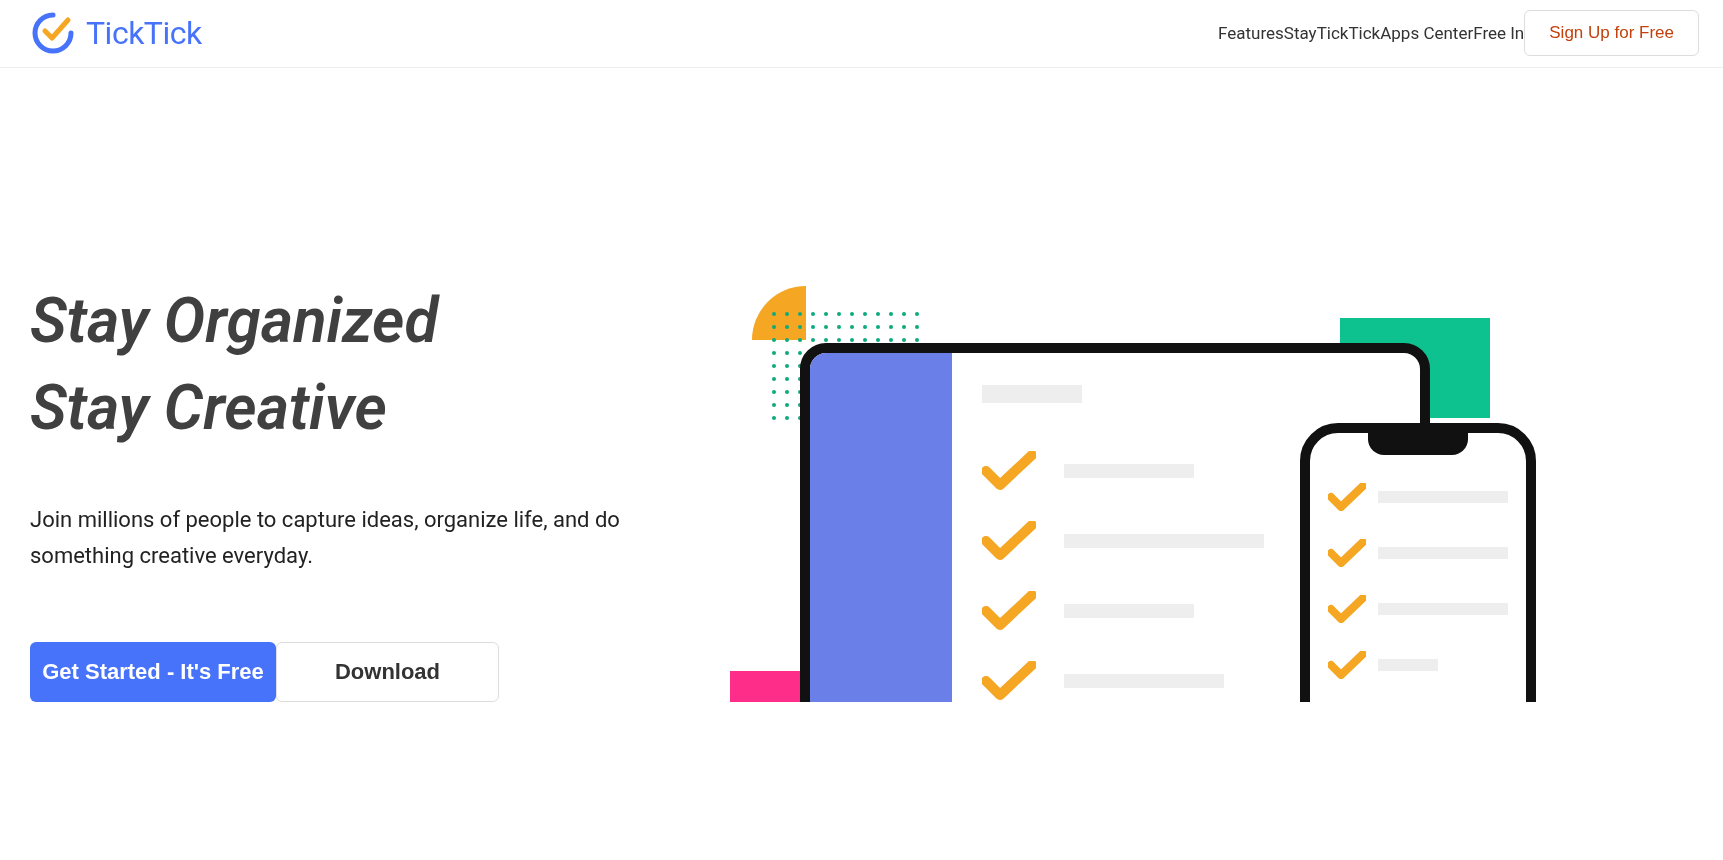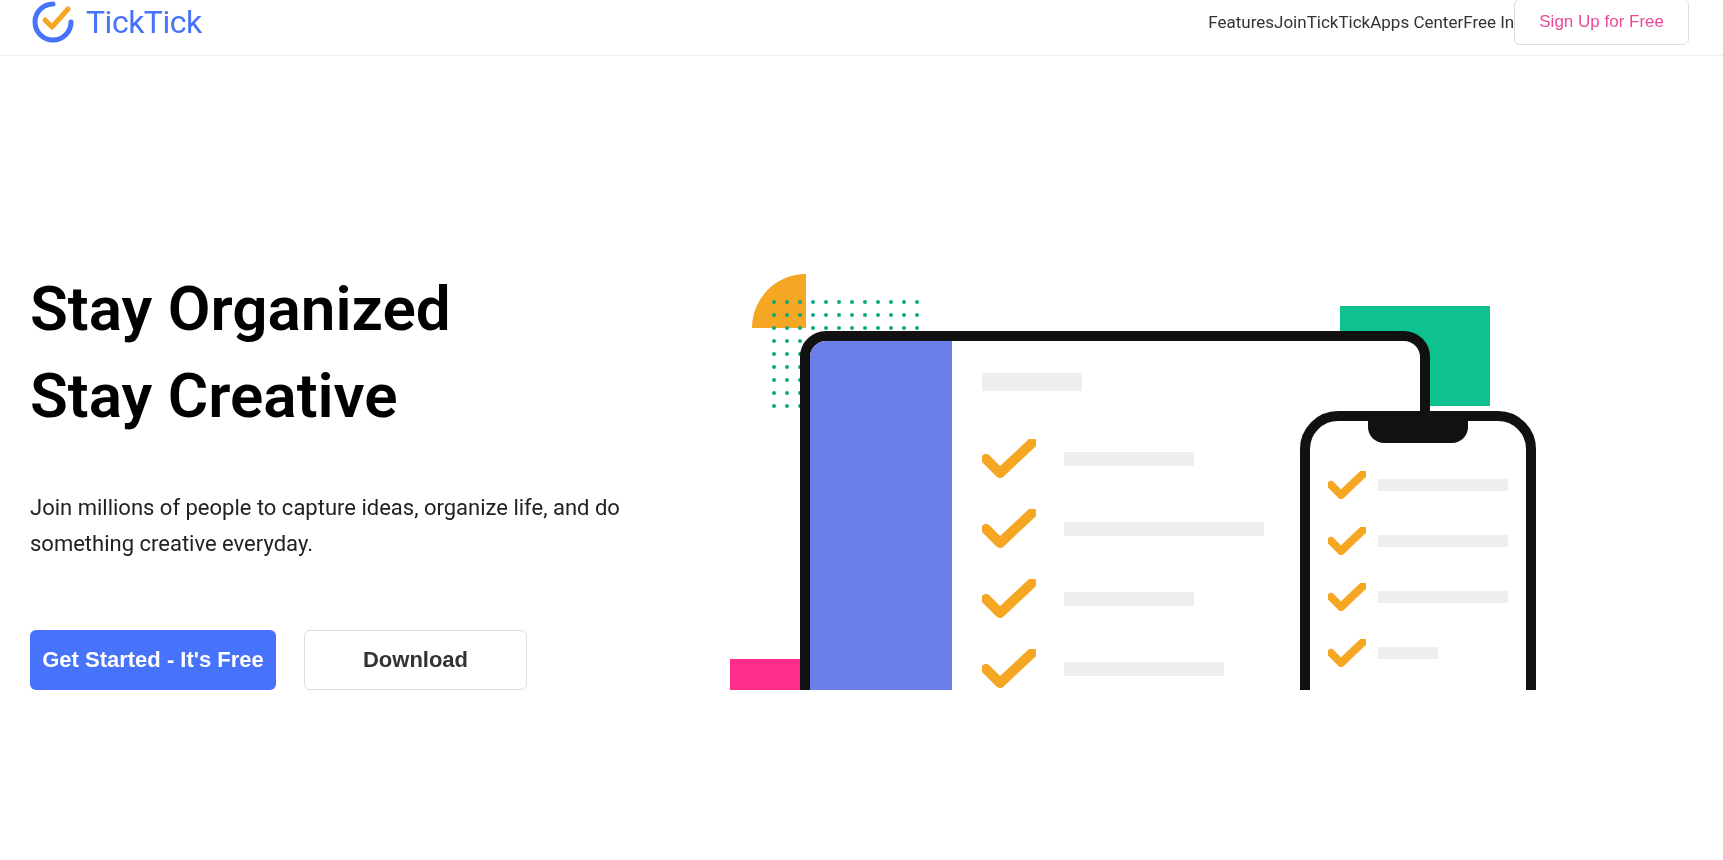--- a/index.html
+++ b/index.html
@@ -8,25 +8,25 @@
       box-sizing: border-box;
     }
     body {
       font-family: -apple-system, BlinkMacSystemFont, "Segoe UI", Roboto, "Helvetica Neue", Arial, sans-serif;
       background: #fff;
       width: 1723px;
       overflow-x: hidden;
     }
     .header {
       display: flex;
-      align-items: flex-end;
+      align-items: flex-start;
       justify-content: space-between;
-      padding: 10px 34px 10px 30px;
+      padding: 10px 24px 10px 30px;
       border-bottom: 1px solid #eee;
-      height: 56px;
+      height: 68px;
     }
     .logo {
       display: flex;
       align-items: center;
       gap: 10px;
     }
     .logo-text {
       font-size: 32px;
       font-weight: 400;
       color: #4772FA;
@@ -37,52 +37,52 @@
       align-items: center;
     }
     .nav-link {
       font-size: 17px;
       color: #333;
       text-decoration: none;
       cursor: pointer;
     }
     .signup-btn {
       font-size: 17px;
-      color: #ec4899;
+      color: #c2410c;
       background: #fff;
       border: 1px solid #ddd;
       border-radius: 6px;
       padding: 12px 24px;
       cursor: pointer;
     }
     .hero {
       display: flex;
       padding: 210px 30px 0 30px;
       position: relative;
     }
     .hero-left {
       flex: 0 0 700px;
     }
     .hero-title {
       font-size: 62px;
       font-weight: 600;
-      color: #000000;
+      color: #404040;
       line-height: 1.4;
       margin-bottom: 50px;
+      font-style: italic;
     }
     .hero-subtitle {
       font-size: 22px;
       color: #222;
       line-height: 1.65;
       max-width: 650px;
       margin-bottom: 68px;
     }
     .hero-buttons {
       display: flex;
-      gap: 28px;
     }
     .btn-primary {
       background: #4772FA;
       color: #fff;
       font-size: 22px;
       font-weight: 600;
       border: none;
       border-radius: 6px;
       padding: 16px 12px;
       cursor: pointer;
@@ -272,21 +272,21 @@
 <header class="header">
   <div class="logo">
     <svg width="46" height="46" viewBox="0 0 46 46">
       <path d="M 23 5 A 18 18 0 1 0 41 23" stroke="#4772FA" stroke-width="5" fill="none" stroke-linecap="round"></path>
       <path d="M 15 21 L 22 28 L 38 10" stroke="#F5A623" stroke-width="5" fill="none" stroke-linecap="round" stroke-linejoin="round"></path>
     </svg>
     <span class="logo-text">TickTick</span>
   </div>
   <nav class="nav">
     <a class="nav-link">Features</a>
-    <a class="nav-link">Join</a>
+    <a class="nav-link">Stay</a>
     <a class="nav-link">TickTick</a>
     <a class="nav-link">Apps Center</a>
     <a class="nav-link">Free In</a>
     <button class="signup-btn">Sign Up for Free</button>
   </nav>
 </header>
 
 <section class="hero">
   <div class="hero-left">
     <h1 class="hero-title">

